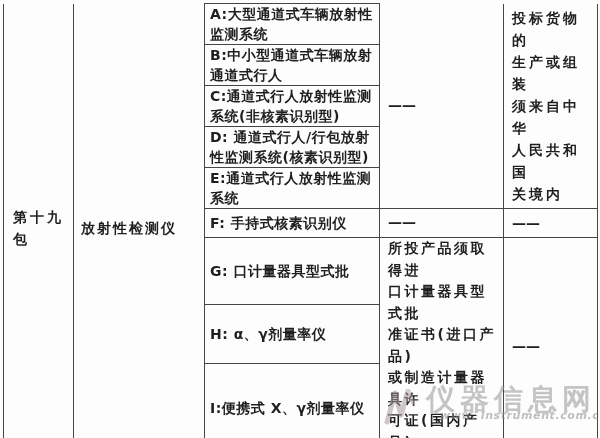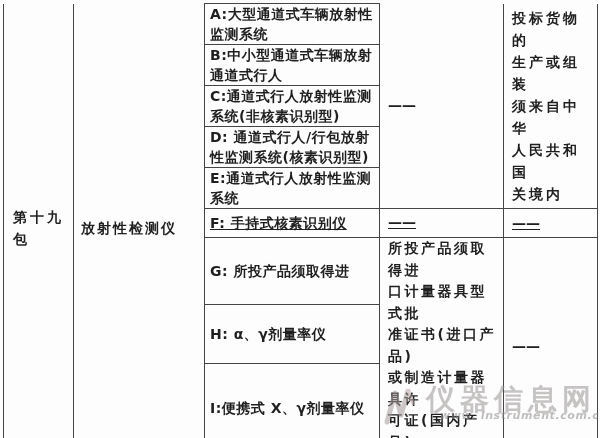--- a/index.html
+++ b/index.html
@@ -32,21 +32,21 @@
   tr.row-first td.c3 { border-top:1px solid #454545; }
 
   .c1 { letter-spacing:3px; padding-left:9px; line-height:22px; }
   .c2 { letter-spacing:2px; padding-left:7px; }
   .c3 { letter-spacing:0.5px; padding:0 5px; line-height:20px; }
   .c4 { letter-spacing:2.5px; line-height:21.5px; padding-left:8px; padding-right:4px; }
   .c5 { letter-spacing:3px;  line-height:22px; padding-left:8px; padding-right:4px; }
   .dash { letter-spacing:0; }
 
   tr.h40  { height:40px; }
-  tr.h27  { height:29px;text-decoration:underline; }
+  tr.h27  { height:29px; }
   tr.h32  { height:32px; }
   tr.h28  { height:28px; }
   tr.h43  { height:43px; }
 
   .watermark {
     position:absolute; left:384px; top:385px;
     display:flex; align-items:flex-start;
     opacity:0.55;
     z-index:5;
     pointer-events:none;
@@ -109,21 +109,21 @@
       <tr class="h40">
         <td class="c3">E:通道式行人放射性监测
 系统</td>
       </tr>
       <tr class="h27">
         <td class="c3">F: 手持式核素识别仪</td>
         <td class="c4 dash">——</td>
         <td class="c5 dash">——</td>
       </tr>
       <tr class="h32">
-        <td class="c3">G: 所投产品须取得进</td>
+        <td class="c3">G: 口计量器具型式批</td>
         <td class="c4" rowspan="3">所投产品须取得进
 口计量器具型式批
 准证书(进口产品)
 或制造计量器具许
 可证(国内产品)</td>
         <td class="c5 dash" rowspan="3">——</td>
       </tr>
       <tr class="h28">
         <td class="c3">H: α、γ剂量率仪</td>
       </tr>

